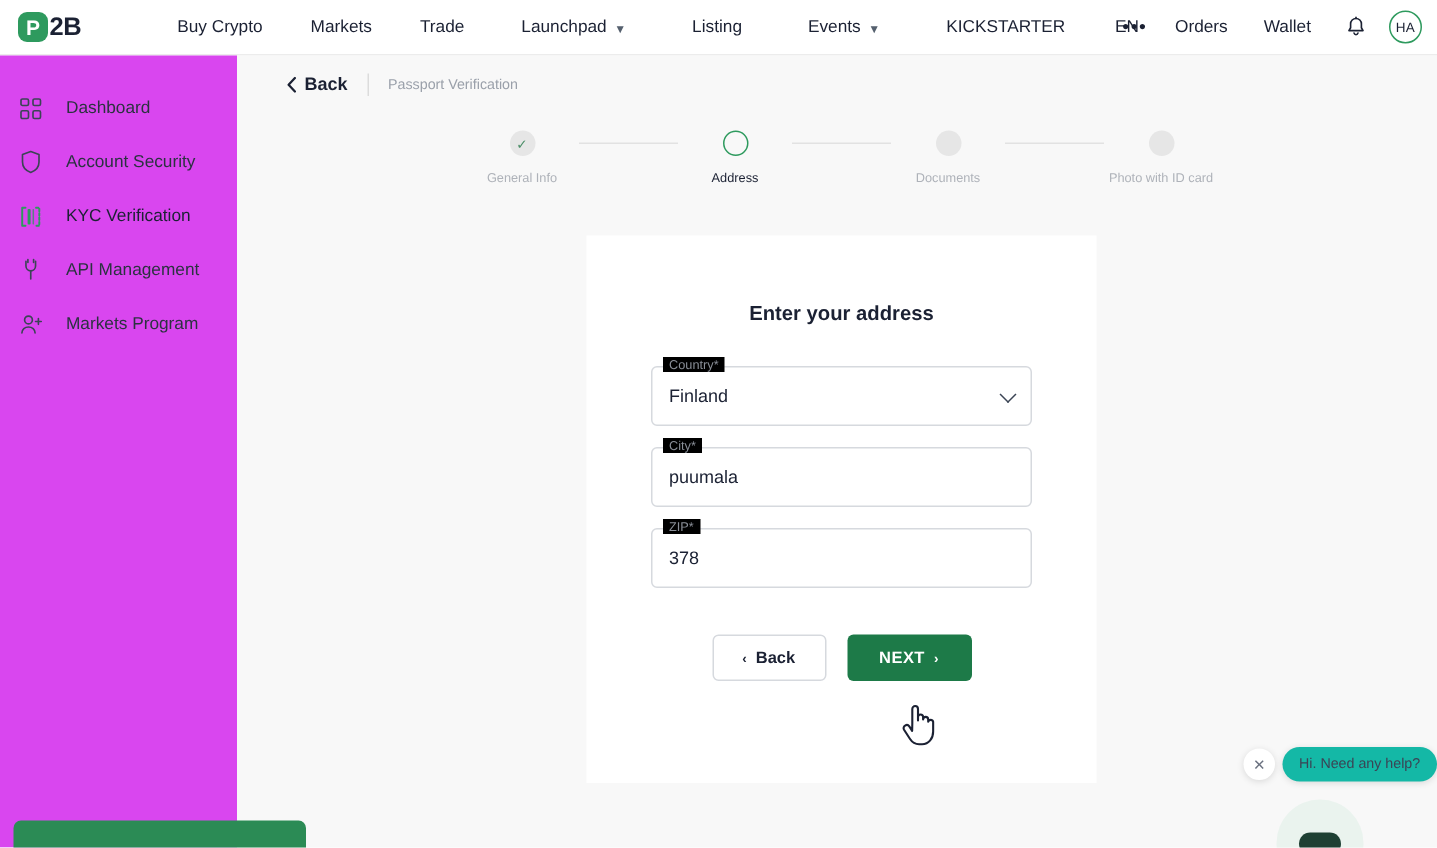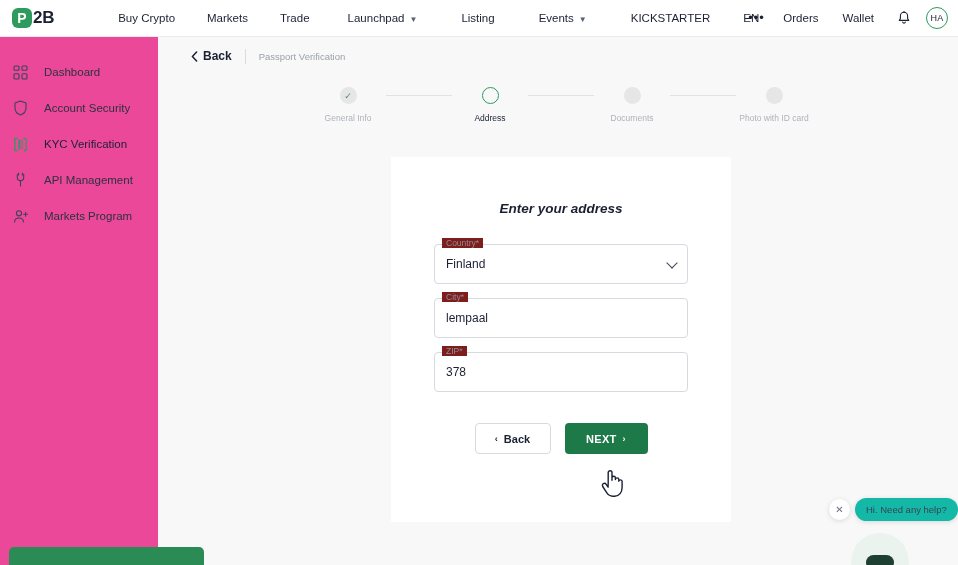--- a/index.html
+++ b/index.html
@@ -44,21 +44,21 @@
   .avatar {
     width: 22px; height: 22px; border-radius: 50%;
     border: 1.4px solid #2e9a5e; color: #1b2133;
     font-size: 9px; display: flex; align-items: center; justify-content: center;
     margin-left: 4px; cursor: pointer; letter-spacing: .2px;
   }
 
   
   .sidebar {
     position: absolute; top: 37px; left: 0; width: 158px; height: 528px;
-    background: #ec4899;
+    background: #d946ef;
   }
   .side-item {
     display: flex; align-items: center; height: 36px; padding-left: 12px;
     cursor: pointer; gap: 15px;
   }
   .side-item:first-child { margin-top: 17px; }
   .side-icon { width: 17px; height: 17px; display:flex; align-items:center; justify-content:center; flex: 0 0 17px; }
   .side-label { font-size: 11.5px; color: #2b3240; white-space: nowrap; }
   .side-item.active .side-label { color: #1b2133; }
 
@@ -93,30 +93,29 @@
   .step-line { width: 66px; height: 1px; background: #e2e2e2; margin-top: 8px; }
 
   
   .card {
     position: absolute; left: 233px; top: 120px; width: 340px; height: 365px;
     background: #ffffff;
   }
   .card-title {
     text-align: center; font-size: 13.5px; font-weight: bold; color: #1b2133;
     margin-top: 44px;
-    font-style: italic;
   }
 
   .field { position: relative; width: 254px; margin: 0 auto; margin-top: 14px; }
   .field-box {
     height: 40px; border: 1px solid #d6d9de; border-radius: 4px;
     display: flex; align-items: center; padding: 15px 11px; background: #fff;
   }
   .field-label {
-    position: absolute; top: -6px; left: 8px; background: #7f1d1d; padding: 0 4px;
+    position: absolute; top: -6px; left: 8px; background: #000000; padding: 0 4px;
     font-size: 8.5px; color: #8a8f98; white-space: nowrap;
   }
   .req { color: #8a8f98; }
   .field-value { font-size: 12px; color: #1b2133; }
   .chev {
     position: absolute; right: 12px; top: 15px; width: 8px; height: 8px;
     border-right: 1.4px solid #3b4455; border-bottom: 1.4px solid #3b4455;
     transform: rotate(45deg);
   }
   .field.first { margin-top: 28px; }
@@ -329,21 +328,21 @@
           <span class="field-value">Finland</span>
         </div>
         <span class="chev"></span>
       </div>
 
       <div class="field">
         <div class="field-label">
           <span>City</span><span class="req">*</span>
         </div>
         <div class="field-box">
-          <span class="field-value">lempaal</span>
+          <span class="field-value">puumala</span>
         </div>
       </div>
 
 
       <div class="field">
         <div class="field-label">
           <span>ZIP</span><span class="req">*</span>
         </div>
         <div class="field-box">
           <span class="field-value">378</span>

